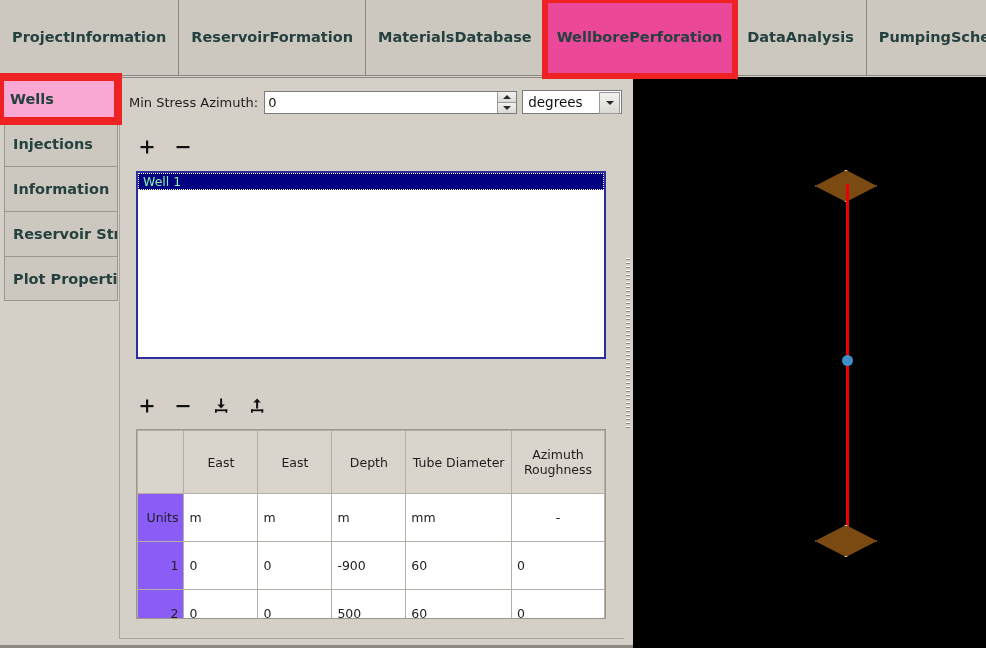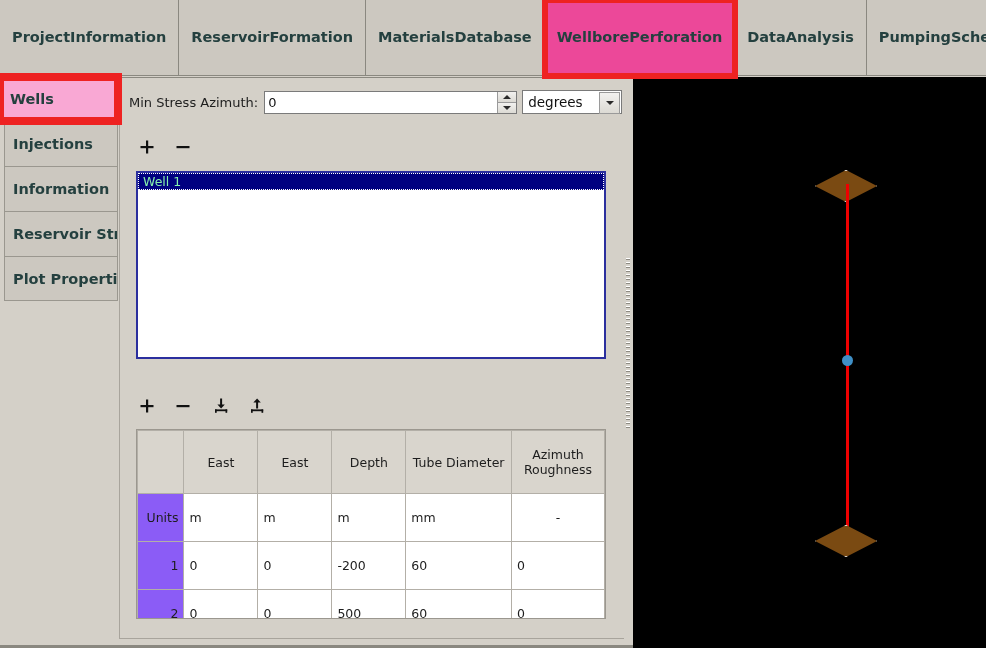--- a/index.html
+++ b/index.html
@@ -515,21 +515,21 @@
             <td>m</td>
             <td>m</td>
             <td>m</td>
             <td>mm</td>
             <td class="ctr">-</td>
           </tr>
           <tr>
             <td class="rowhdr">1</td>
             <td>0</td>
             <td>0</td>
-            <td>-200</td>
+            <td>-900</td>
             <td>60</td>
             <td>0</td>
           </tr>
           <tr>
             <td class="rowhdr">2</td>
             <td>0</td>
             <td>0</td>
             <td>500</td>
             <td>60</td>
             <td>0</td>

